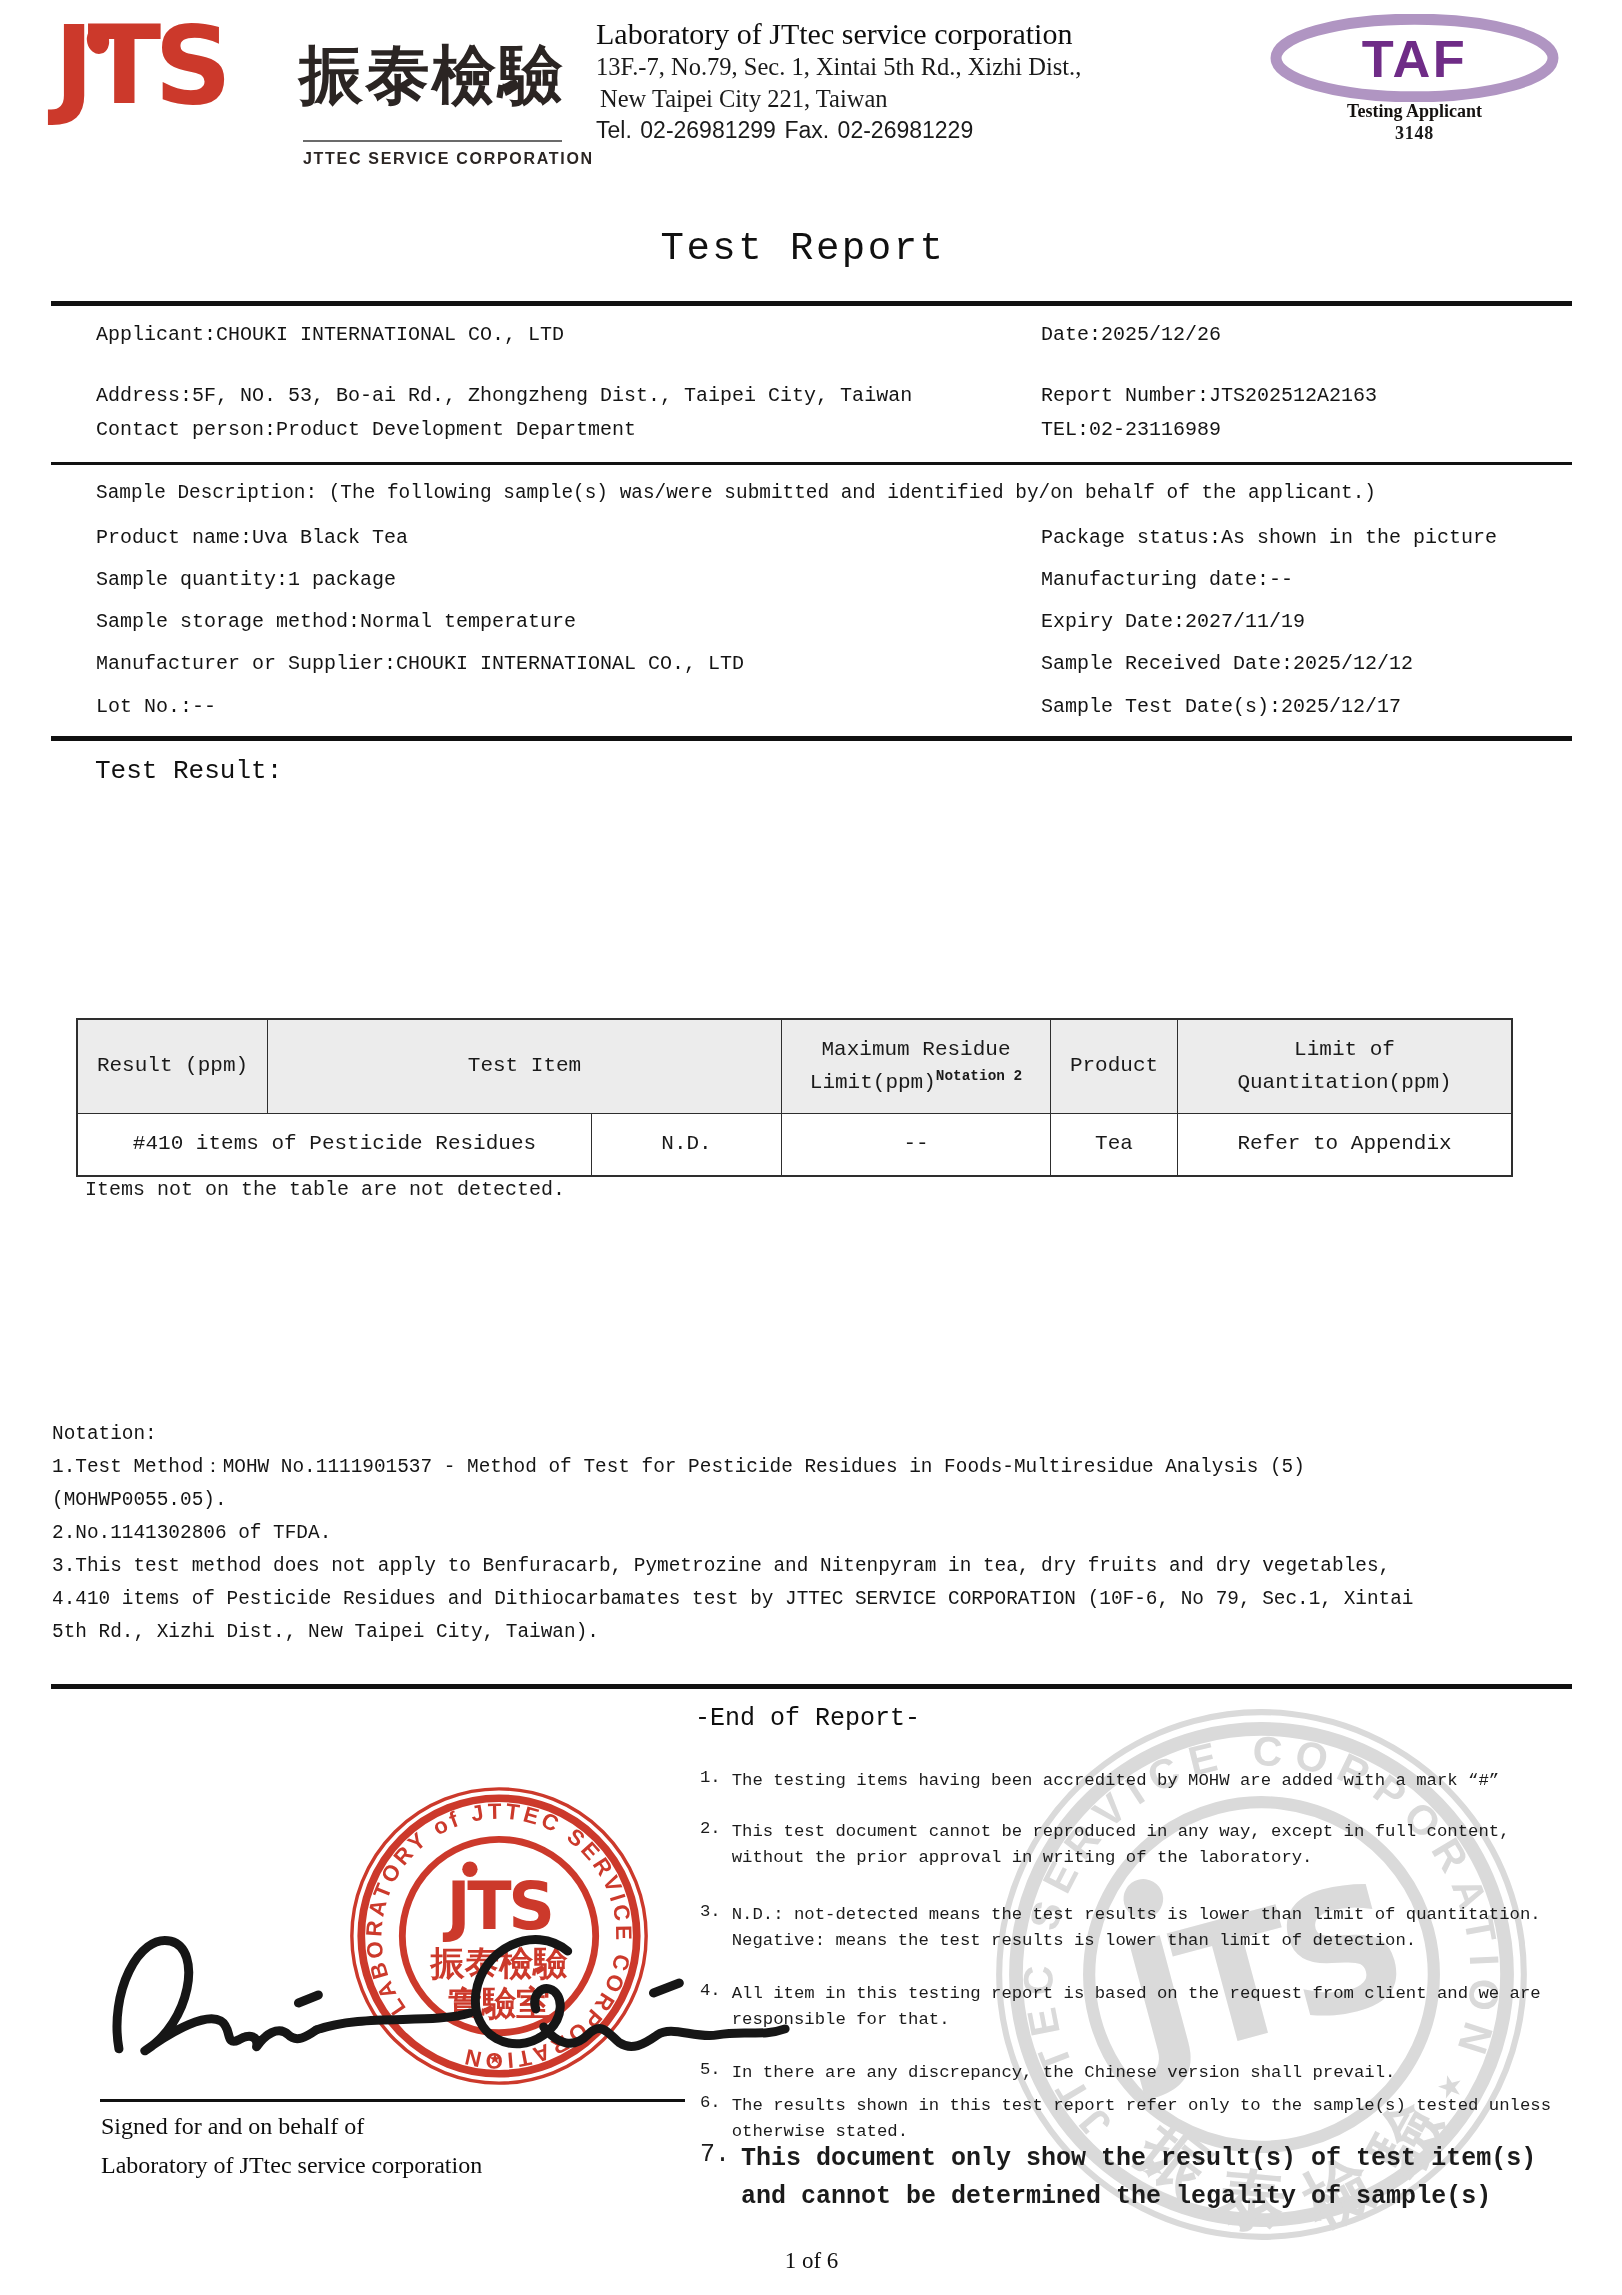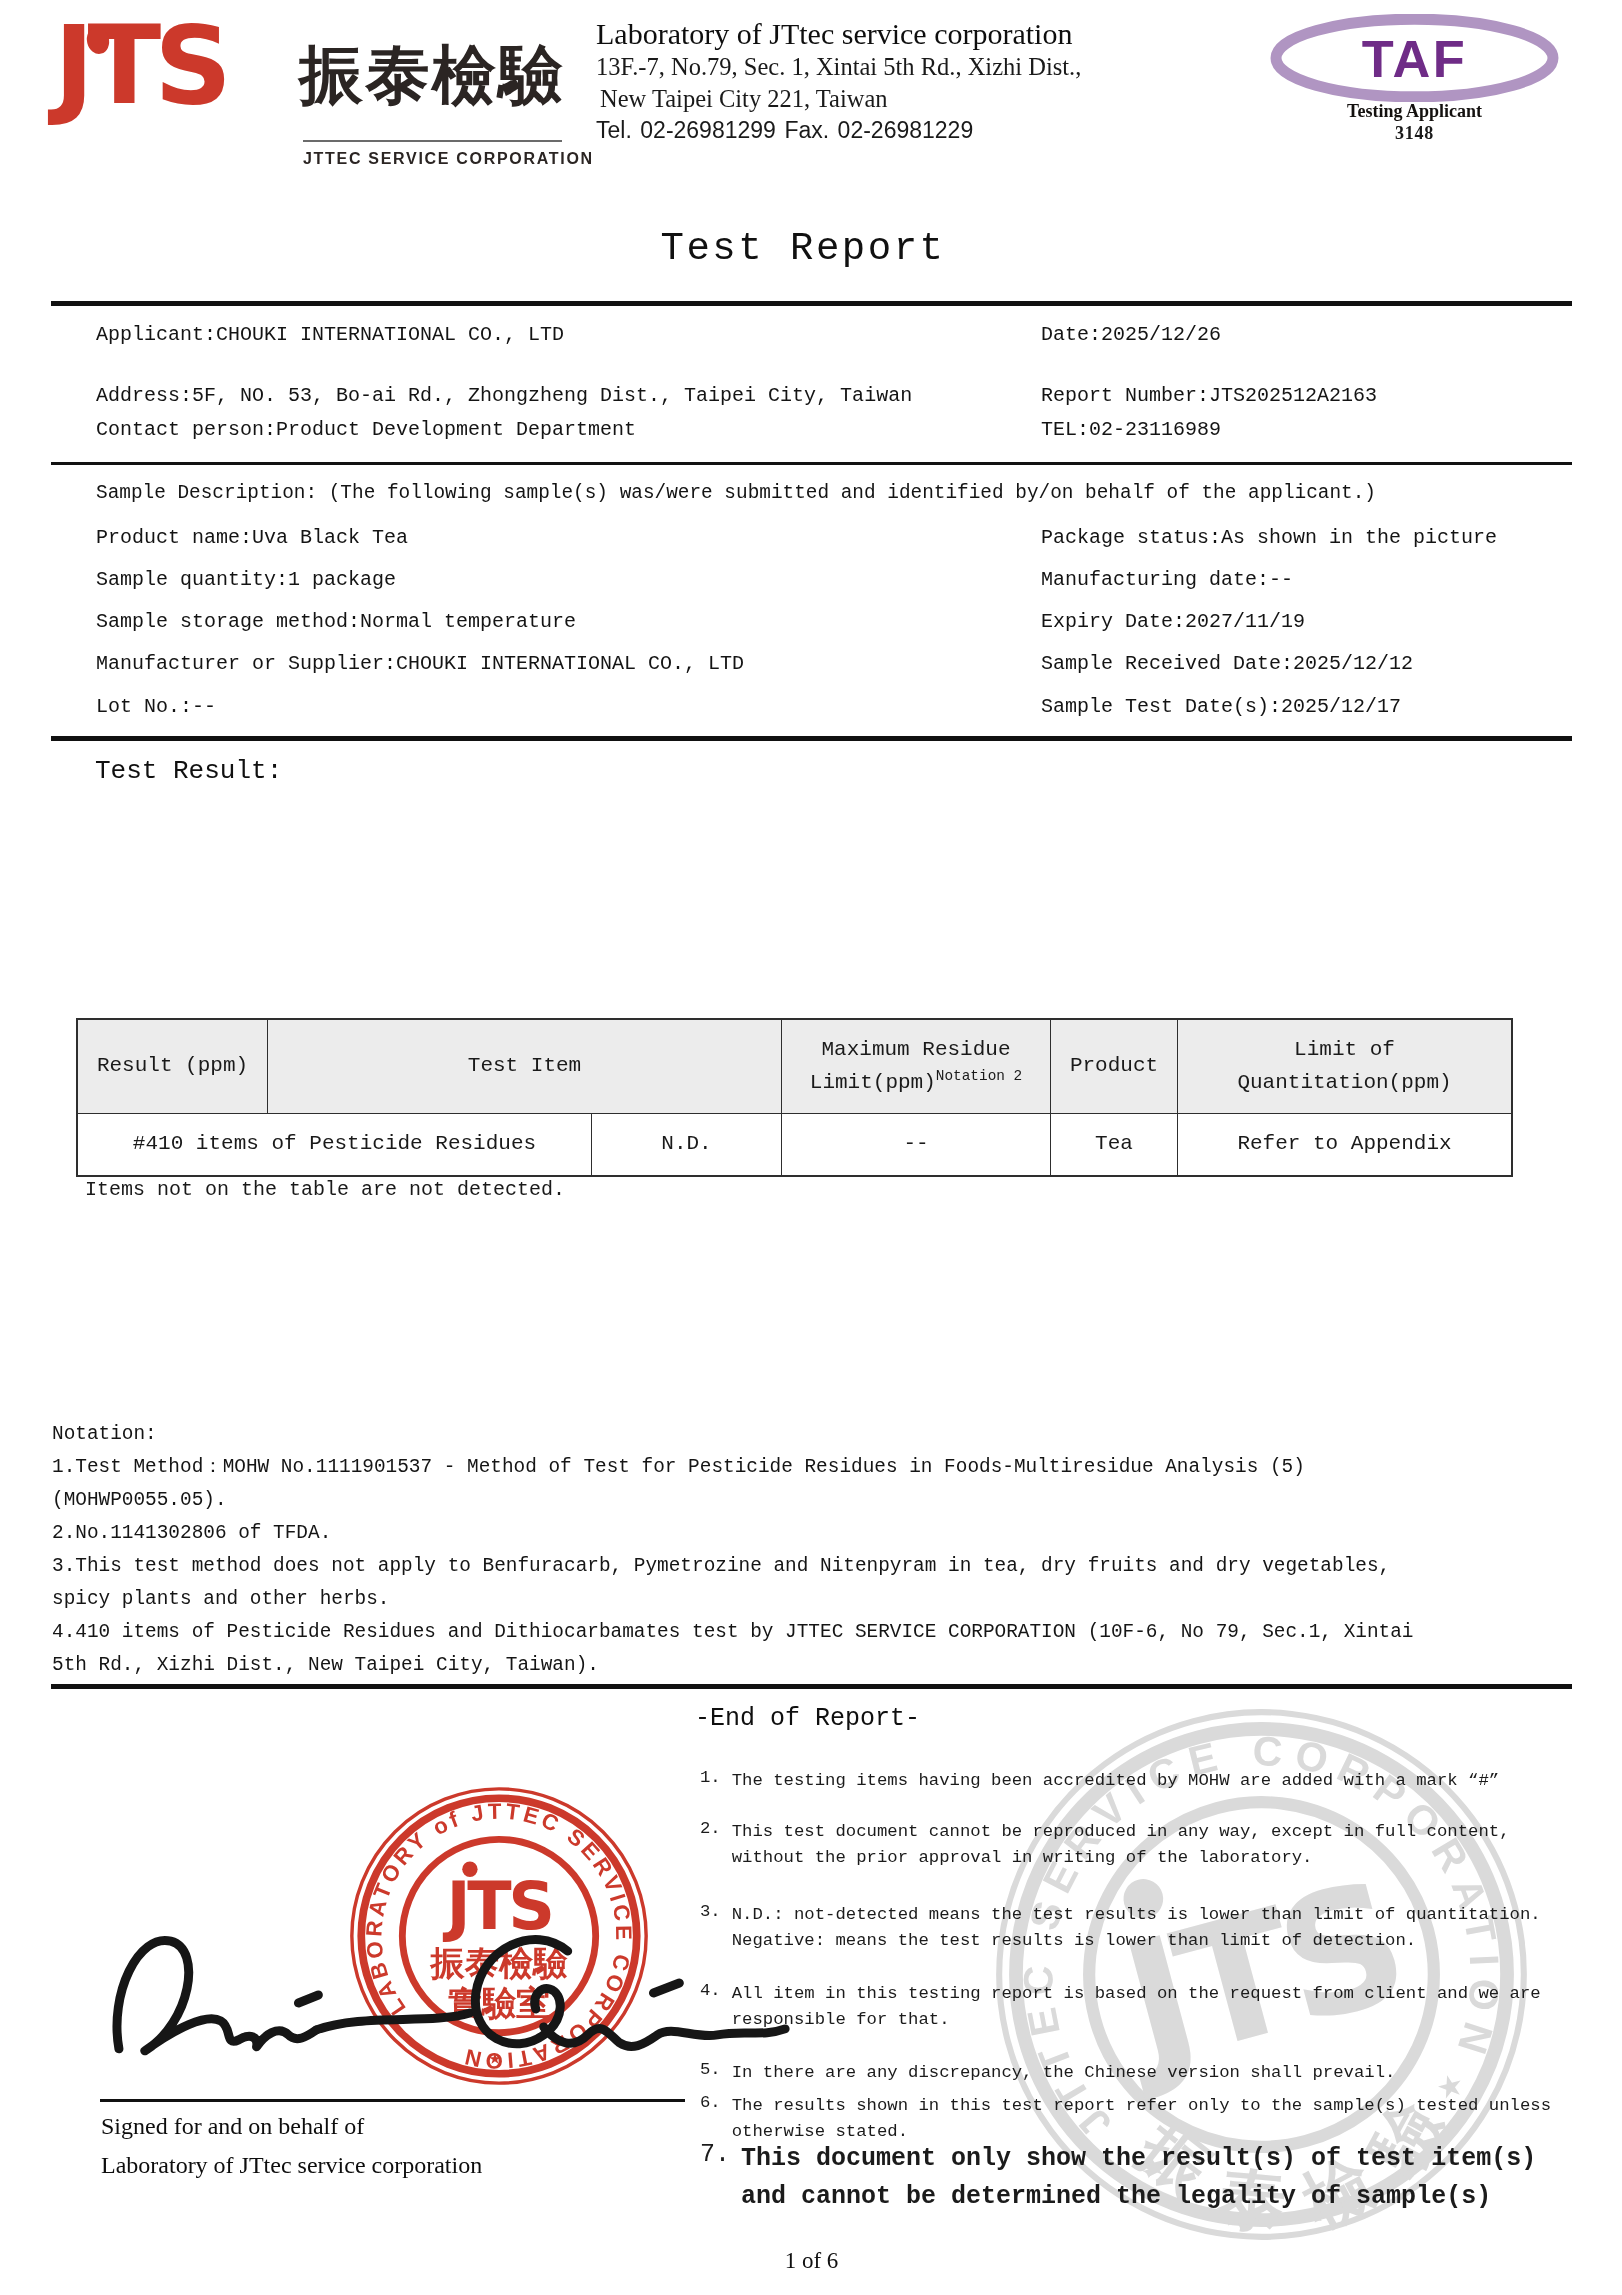--- a/index.html
+++ b/index.html
@@ -45,21 +45,21 @@
   .tr-label{left:95px;top:756px;font-size:26px;color:#101010;}
 
   
   .rtable{left:76px;top:1018px;width:1437px;border:2.5px solid #2e2e2e;box-sizing:border-box;}
   .hrow{display:flex;background:#ececec;border-bottom:1.7px solid #2e2e2e;min-height:93px;}
   .drow{display:flex;background:#fff;min-height:61px;}
   .cell{display:flex;align-items:center;justify-content:center;text-align:center;
         border-right:1.7px solid #2e2e2e;font-size:21px;box-sizing:border-box;padding:3.4px 8.5px;line-height:1.55;}
   .cell:last-child{border-right:none;}
   .cw0{width:514px;} .cw1{width:190px;} .cw2{width:269px;} .cw3{width:127px;} .cw4{flex:1;}
-  .sup{font-size:14.4px;vertical-align:super;line-height:1;}
+  .sup{font-size:14.4px;vertical-align:super;line-height:1;font-weight:bold;}
   .tnote{left:85px;top:1178px;font-size:20px;}
 
   
   .notation{left:52px;top:1418px;font-size:19.4px;color:#151515;}
   .notation div{line-height:33px;white-space:nowrap;}
 
   
   .eor-head{left:695px;top:1704px;font-size:25px;color:#0f0f0f;}
   .disc{position:absolute;left:700px;display:flex;gap:11px;font-size:17.3px;color:#1b1b1b;}
   .disc .dline{display:block;line-height:26px;white-space:nowrap;}
@@ -178,21 +178,20 @@
     </div>
   </div>
   <div class="abs tnote z1">Items not on the table are not detected.</div>
 
   <div class="abs notation z1">
     <div>Notation:</div>
     <div>1.Test Method：MOHW No.1111901537 - Method of Test for Pesticide Residues in Foods-Multiresidue Analysis (5)</div>
     <div>(MOHWP0055.05).</div>
     <div>2.No.1141302806 of TFDA.</div>
     <div>3.This test method does not apply to Benfuracarb, Pymetrozine and Nitenpyram in tea, dry fruits and dry vegetables,</div>
-    <div>spicy plants and other herbs.</div>
     <div>4.410 items of Pesticide Residues and Dithiocarbamates test by JTTEC SERVICE CORPORATION (10F-6, No 79, Sec.1, Xintai</div>
     <div>5th Rd., Xizhi Dist., New Taipei City, Taiwan).</div>
   </div>
 
   <div class="abs rule rule4"></div>
 
   <div class="abs eor-head z1">-End of Report-</div>
 
   <div class="disc d1 z1">
     <span>1.</span>

